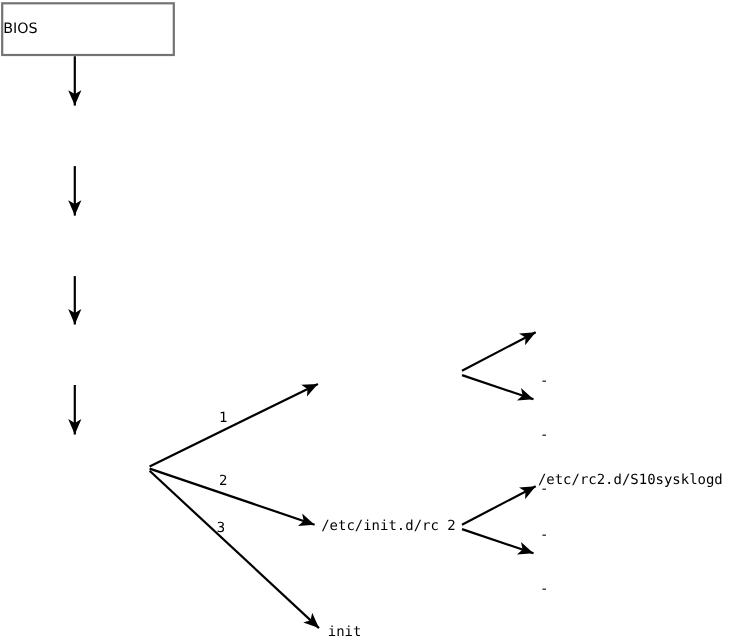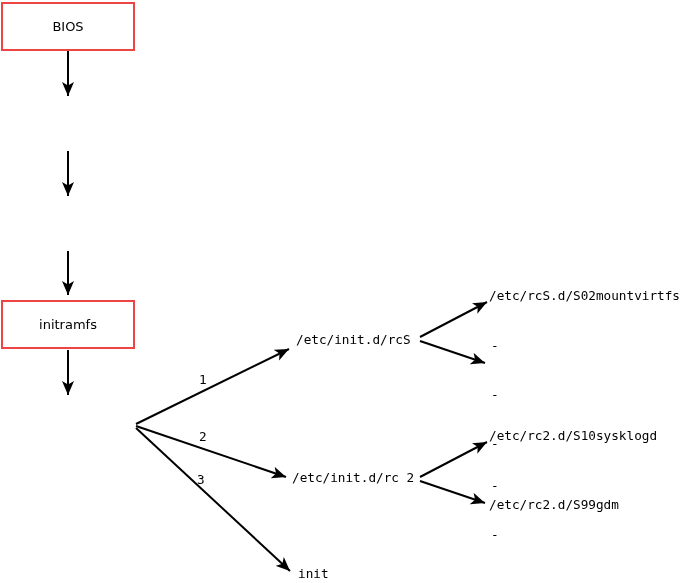--- a/index.html
+++ b/index.html
@@ -19,28 +19,28 @@
   .arrow-layer {
     position: absolute;
     left: 0;
     top: 0;
     width: 682px;
     height: 583px;
   }
   .flow-box {
     position: absolute;
     left: 1px;
-    width: 134px;
+    width: 158px;
     height: 49px;
     box-sizing: border-box;
-    border: 2px solid #ef4444;
+    border: 2px solid #737373;
     background: #ffffff;
     display: flex;
     align-items: center;
-    justify-content: center;
+    justify-content: flex-start;
     font-size: 13px;
   }
   .note {
     position: absolute;
     font-size: 13px;
     white-space: pre;
   }
   .mono {
     position: absolute;
     font-family: "DejaVu Sans Mono", monospace;
@@ -76,41 +76,35 @@
     <line x1="136" y1="428" x2="290" y2="571" stroke="#000" stroke-width="2" marker-end="url(#ah)"></line>
     <line x1="420" y1="337" x2="487" y2="302" stroke="#000" stroke-width="2" marker-end="url(#ah)"></line>
     <line x1="420" y1="341" x2="485" y2="363" stroke="#000" stroke-width="2" marker-end="url(#ah)"></line>
     <line x1="420" y1="477" x2="487" y2="442" stroke="#000" stroke-width="2" marker-end="url(#ah)"></line>
     <line x1="420" y1="481" x2="485" y2="503" stroke="#000" stroke-width="2" marker-end="url(#ah)"></line>
   </svg>
 
   <div class="flow-box" style="top:2px">
     <span>BIOS</span>
   </div>
-  <div class="flow-box" style="top:300px">
-    <span>initramfs</span>
-  </div>
 
 
   <div class="mono" style="left:199px; top:372px">1</div>
   <div class="mono" style="left:199px; top:429px">2</div>
   <div class="mono" style="left:197px; top:472px">3</div>
 
-  <div class="mono" style="left:296px; top:332px">/etc/init.d/rcS</div>
   <div class="mono" style="left:292px; top:470px">/etc/init.d/rc 2</div>
   <div class="mono" style="left:298px; top:566px">init</div>
 
-  <div class="mono" style="left:489px; top:288px">/etc/rcS.d/S02mountvirtfs</div>
   <div class="dash-col" style="left:491px; top:306px">
     <div>-</div>
     <div>-</div>
     <div>-</div>
   </div>
 
   <div class="mono" style="left:489px; top:428px">/etc/rc2.d/S10sysklogd</div>
   <div class="dash-col" style="left:491px; top:446px">
     <div>-</div>
     <div>-</div>
     <div>-</div>
   </div>
-  <div class="mono" style="left:489px; top:497px">/etc/rc2.d/S99gdm</div>
 
 </div>
 
 </body></html>

